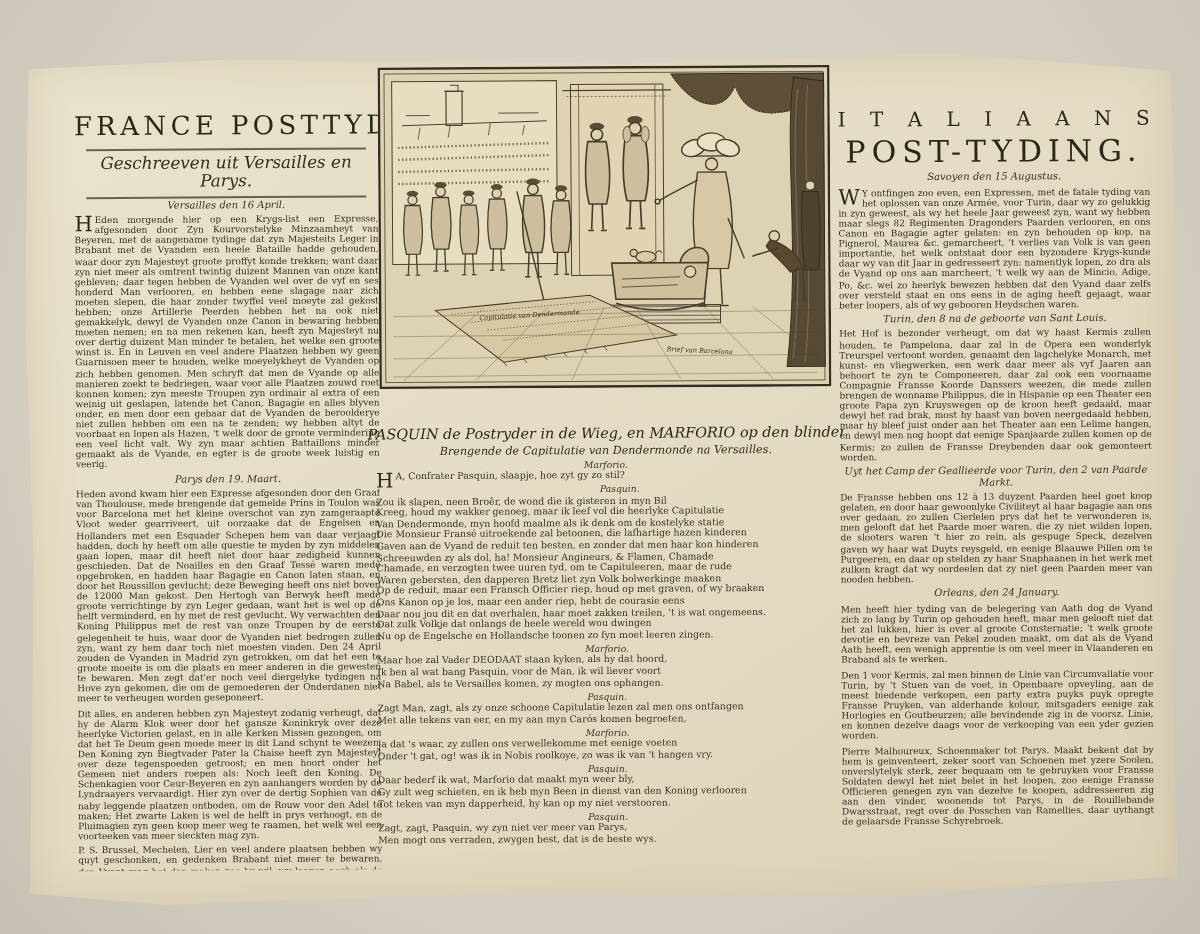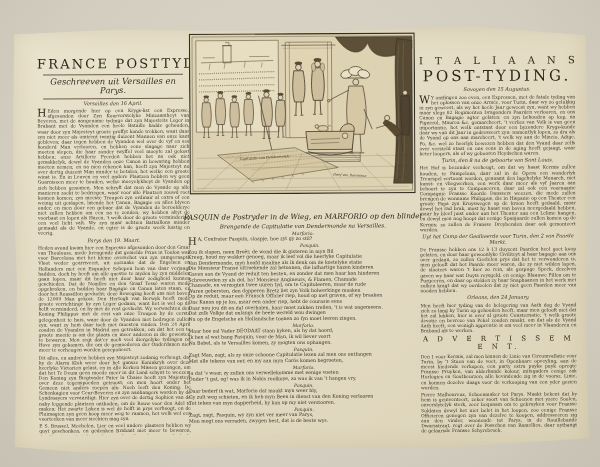--- a/index.html
+++ b/index.html
@@ -257,19 +257,18 @@
       <div class="it-title1">I T A L I A A N S C H E</div>
       <div class="it-title2">POST-TYDING.</div>
       <div class="dateline">Savoyen den 15 Augustus.</div>
       <p><span class="dropcap">W</span><span>Y ontfingen zoo even, een Expressen, met de fatale tyding van het oplossen van onze Armée, voor Turin, daar wy zo gelukkig in zyn geweest, als wy het heele Jaar geweest zyn, want wy hebben maar slegs 82 Regimenten Dragonders Paarden verlooren, en ons Canon en Bagagie agter gelaten: en zyn behouden op kop, na Pignerol, Maurea &amp;c. gemarcheert, 't verlies van Volk is van geen importantie, het welk ontstaat door een byzondere Krygs-kunde daar wy van dit Jaar in gedresseert zyn: namentlyk lopen, zo dra als de Vyand op ons aan marcheert, 't welk wy aan de Mincio, Adige, Po, &amp;c. wel zo heerlyk bewezen hebben dat den Vyand daar zelfs over versteld staat en ons eens in de aging heeft gejaagt, waar beter loopers, als of wy gebooren Heydschen waren.</span></p>
       <div class="dateline">Turin, den 8 na de geboorte van Sant Louis.</div>
       <p>Het Hof is bezonder verheugt, om dat wy haast Kermis zullen houden, te Pampelona, daar zal in de Opera een wonderlyk Treurspel vertoont worden, genaamt den lagchelyke Monarch, met kunst- en vliegwerken, een werk daar meer als vyf Jaaren aan behoort te zyn te Componeeren, daar zal ook een voornaame Compagnie Fransse Koorde Danssers weezen, die mede zullen brengen de wonname Philippus, die in Hispanie op een Theater een groote Papa zyn Kruyswegen op de kroon heeft gedaald, maar dewyl het rad brak, most hy haast van boven neergedaald hebben, maar hy bleef juist onder aan het Theater aan een Lelime hangen, en dewyl men nog hoopt dat eenige Spanjaarde zullen komen op de Kermis; zo zullen de Fransse Dreybenden daar ook gemonteert worden.</p>
       <div class="dateline">Uyt het Camp der Geallieerde voor Turin, den 2 van Paarde Markt.</div>
       <p>De Fransse hebben ons 12 à 13 duyzent Paarden heel goet koop gelaten, en door haar gewoonlyke Civiliteyt al haar bagagie aan ons over gedaan, zo zullen Cierlelen prys dat het te verwonderen is, men gelooft dat het Paarde moer waren, die zy niet wilden lopen, de slooters waren 't hier zo rein, als gespuge Speck, dezelven gaven wy haar wat Duyts reysgeld, en eenige Blaauwe Pillen om te Purgeeren, en daar op stelden zy haar Snaphaanen in het werk met zulken kragt dat wy oordeelen dat zy niet geen Paarden meer van nooden hebben.</p>
       <div class="dateline">Orleans, den 24 January.</div>
       <p>Men heeft hier tyding van de belegering van Aath dog de Vyand zich zo lang by Turin op gehouden heeft, maar men gelooft niet dat het zal lukken, hier is over al groote Consternatie; 't welk groote devotie en bevreze van Pekel zouden maakt, om dat als de Vyand Aath heeft, een wenigh apprentie is om veel meer in Vlaanderen en Braband als te werken.</p>
-      <div class="advert-head">A D V E R T I S S E M E N T.</div>
       <p>Den 1 voor Kermis, zal men binnen de Linie van Circumvallatie voor Turin, by 't Stuen van de voet, in Openbaare opveyling, aan de meest biedende verkopen, een party extra puyks puyk opregte Fransse Pruyken, van alderhande kolour, mitsgaders eenige zak Horlogies en Goutbeurzen; alle bevindende zig in de voorsz. Linie, en konnen dezelve daags voor de verkooping van een yder gezien worden.</p>
       <p>Pierre Malhoureux, Schoenmaker tot Parys. Maakt bekent dat by hem is geinventeert, zeker soort van Schoenen met yzere Soolen, onverslytelyk sterk, zeer bequaam om te gebruyken voor Fransse Soldaten dewyl het niet belet in het loopen, zoo eenige Fransse Officieren genegen zyn van dezelve te koopen, addresseeren zig aan den vinder, woonende tot Parys, in de Rouillebande Dwarsstraat, regt over de Posschen van Ramellies, daar uythangt de gelaarsde Fransse Schyrebroek.</p>
     </div>
 
   </div>
 </div>
 
 </body></html>

